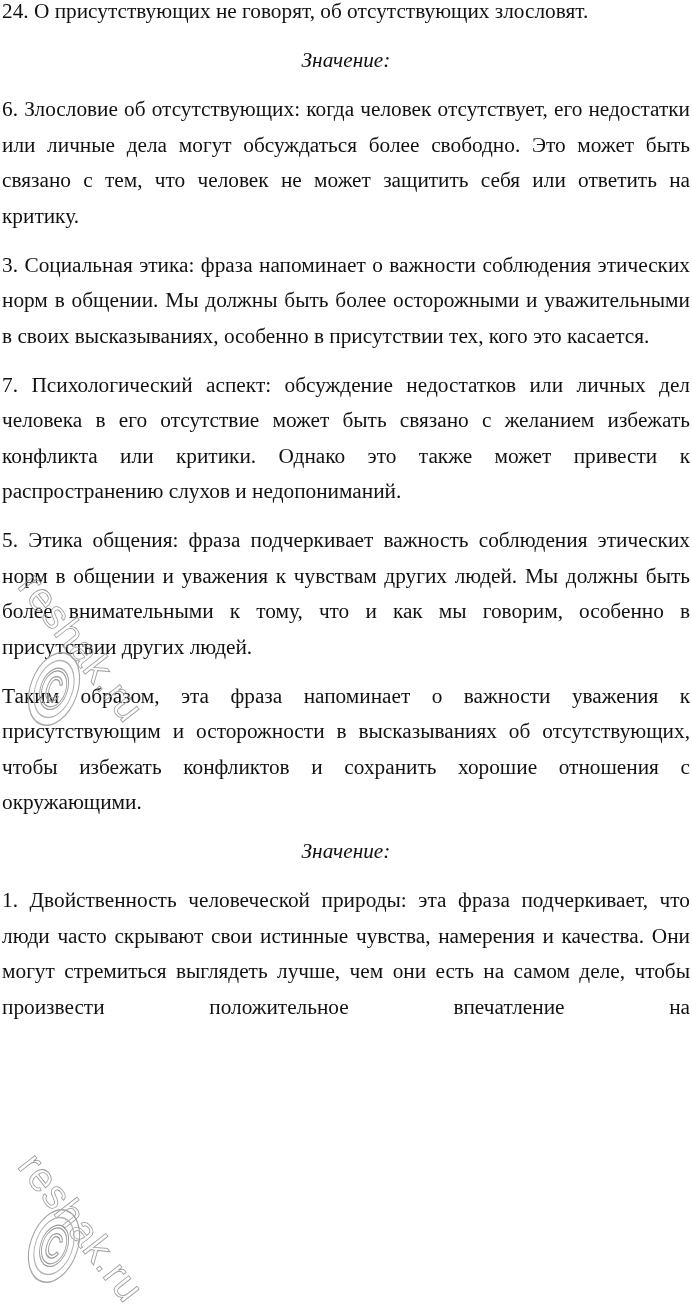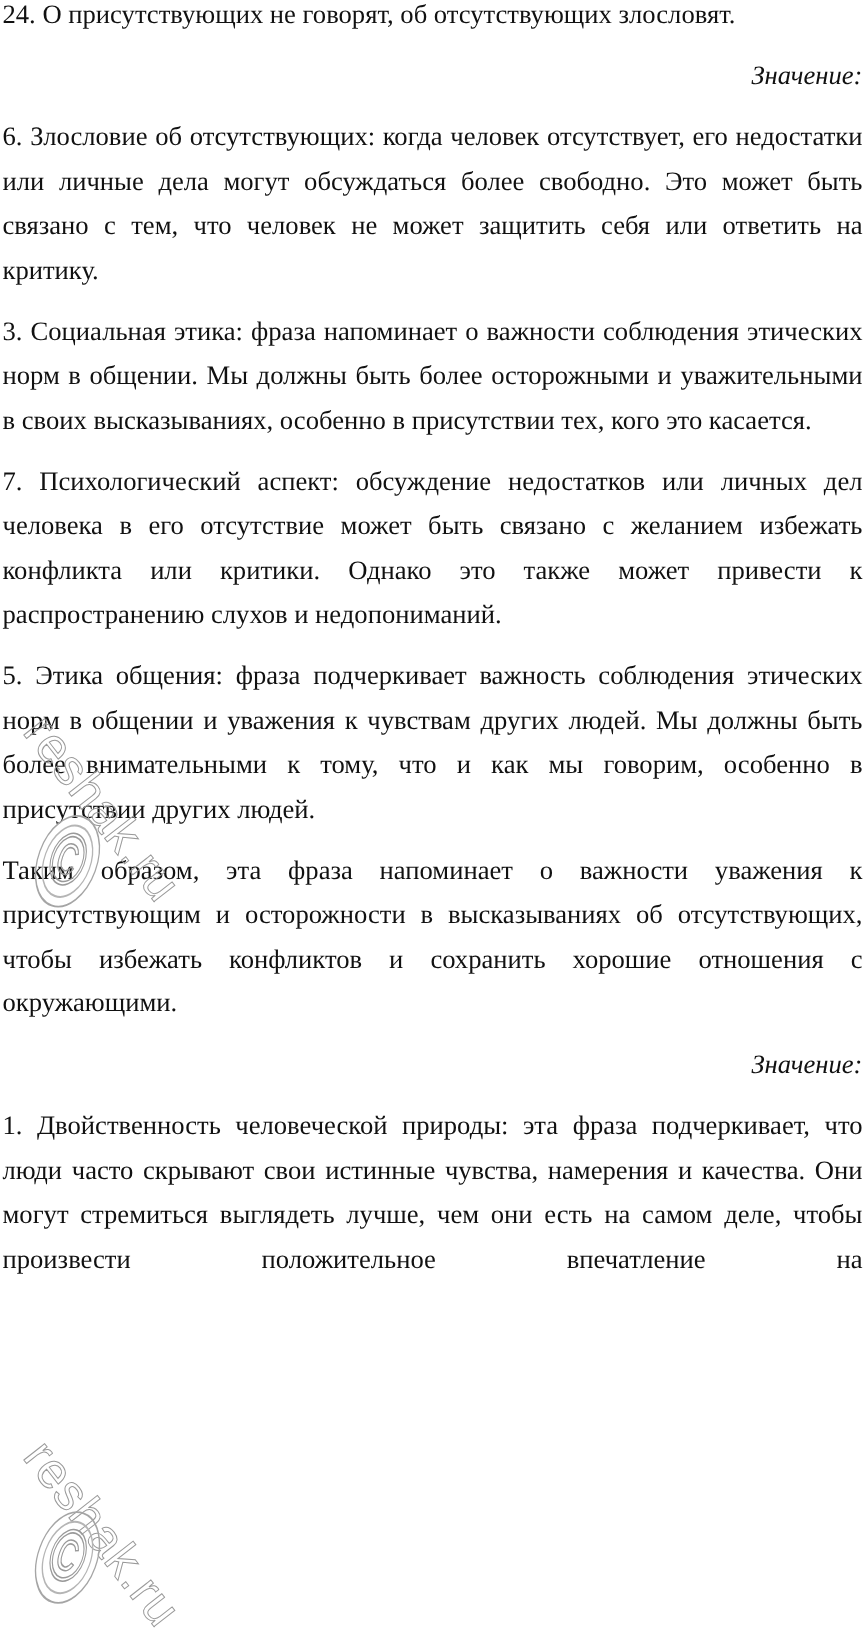--- a/index.html
+++ b/index.html
@@ -28,21 +28,21 @@
       text-align: justify;
       text-align-last: left;
     }
     .heading {
       margin: -6px 0 13.5px 0;
       text-align: left;
     }
     .label {
       font-style: italic;
       margin: 0 0 13.5px 0;
-      text-align: right;
+      text-align: center;
     }
     .watermark {
       position: absolute;
       pointer-events: none;
       color: transparent;
       -webkit-text-stroke: 0.8px #9a9a9a;
       font-family: "Liberation Sans", sans-serif;
       font-size: 40px;
       letter-spacing: 1px;
       transform-origin: left top;

